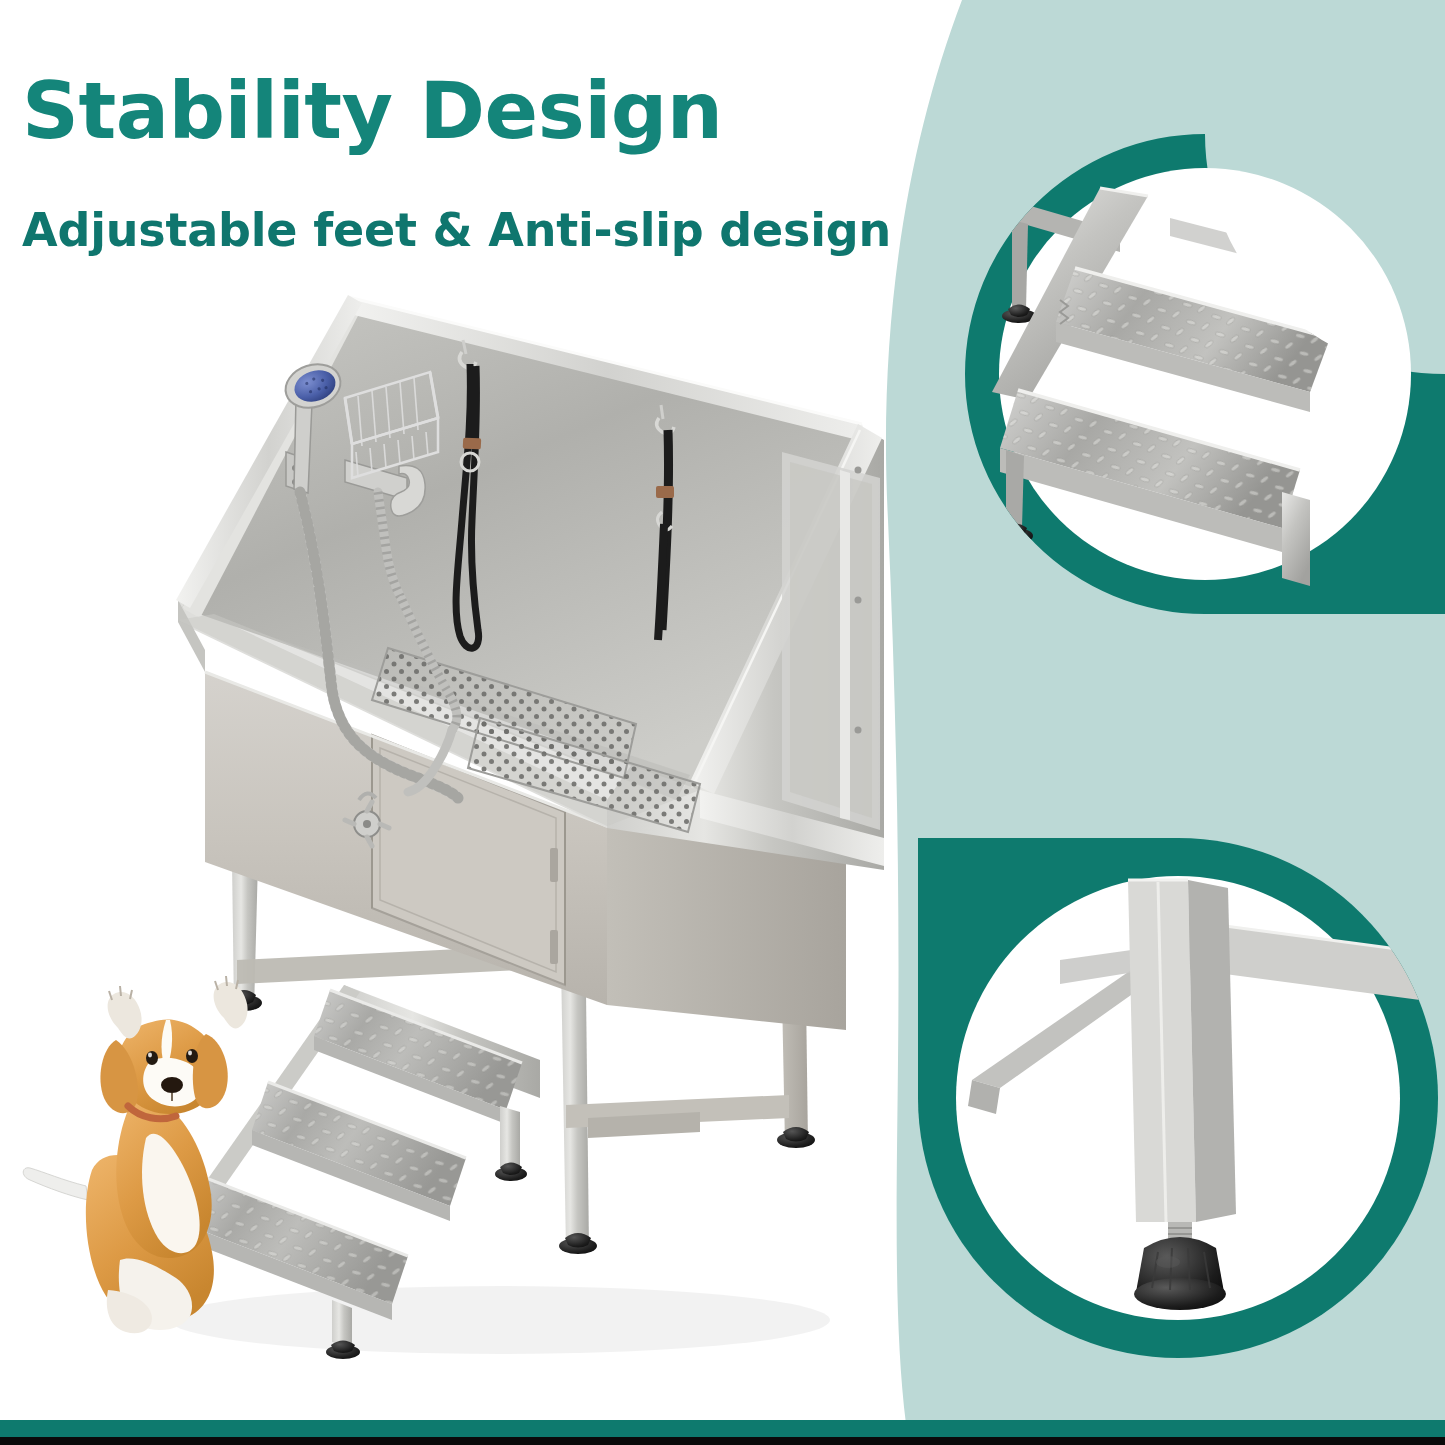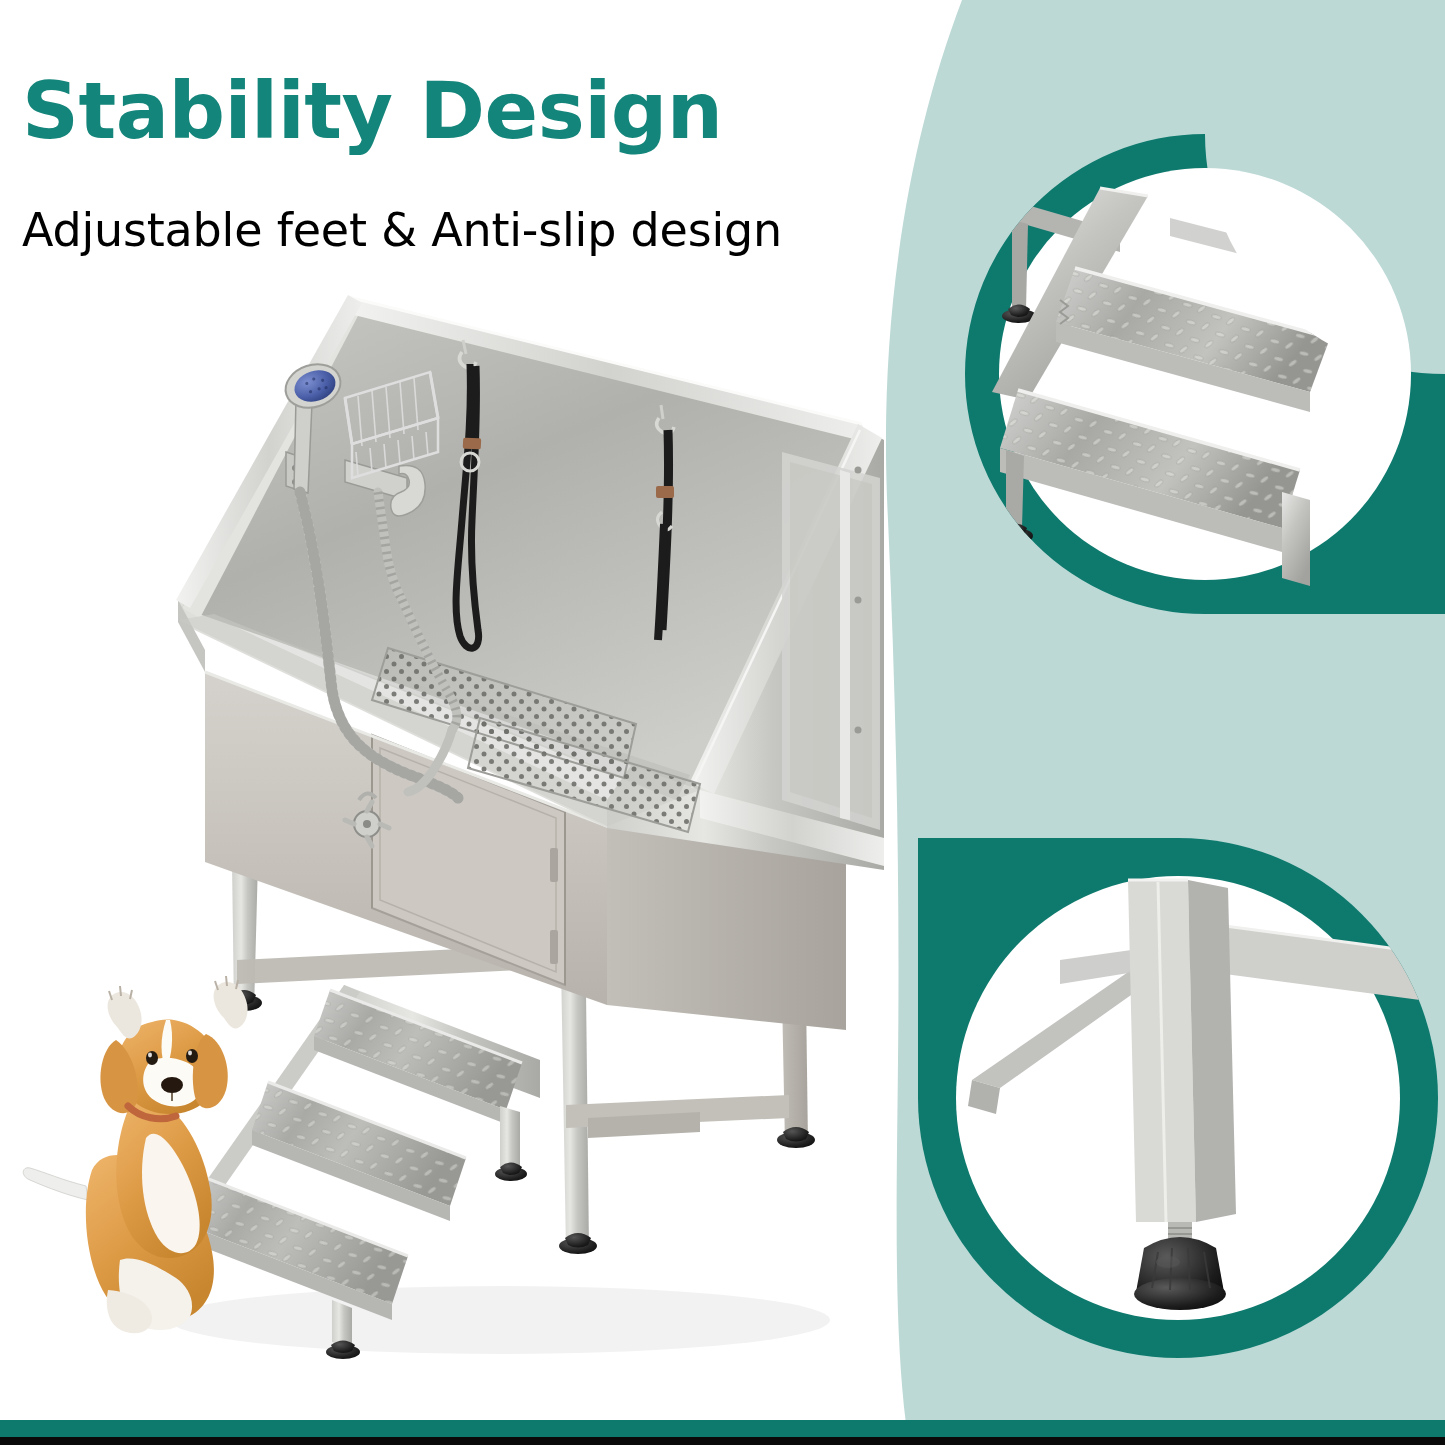--- a/index.html
+++ b/index.html
@@ -18,21 +18,21 @@
 
   
   .heading-block { position:absolute; left:22px; top:72px; z-index:30; }
   .page-title {
     font-size:79px; font-weight:700; color:#14857A;
     letter-spacing:-0.5px; line-height:1.0; white-space:nowrap;
     font-family:"DejaVu Sans","Liberation Sans",sans-serif;
   }
   .page-subtitle {
     margin-top:56px;
-    font-size:46px; font-weight:400; color:#000000;
+    font-size:46px; font-weight:700; color:#0f766e;
     letter-spacing:-0.2px; line-height:1.0; white-space:nowrap;
     font-family:"DejaVu Sans","Liberation Sans",sans-serif;
   }
 
   
   .footer-bar { position:absolute; left:0; bottom:8px; width:1445px; height:17px; background:#0E7A6E; z-index:40; }
   .footer-shadow { position:absolute; left:0; bottom:0; width:1445px; height:8px; background:#0a0a0a; z-index:41; }
 
   
   .product-art { position:absolute; left:0; top:0; width:1445px; height:1445px; z-index:20; pointer-events:none; }

